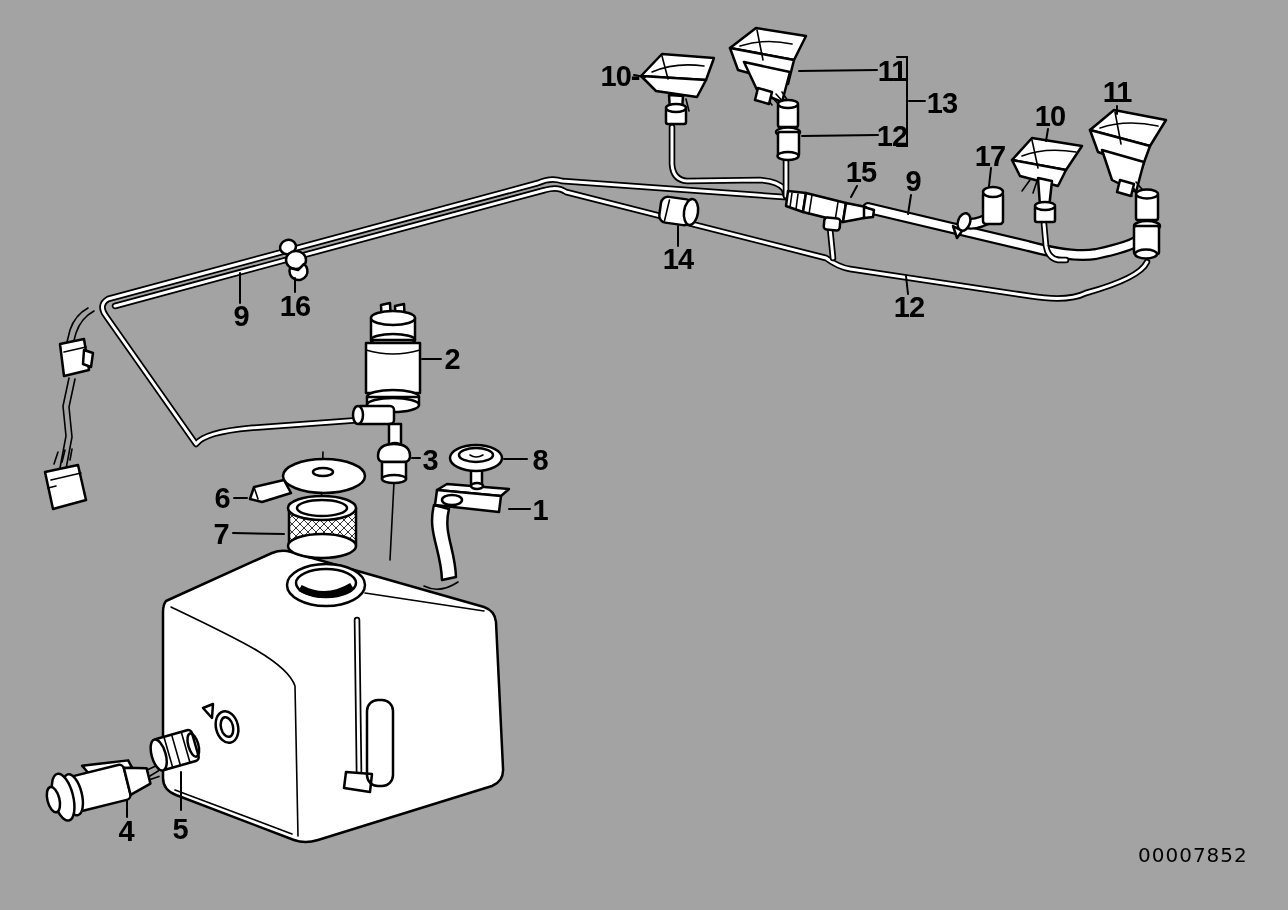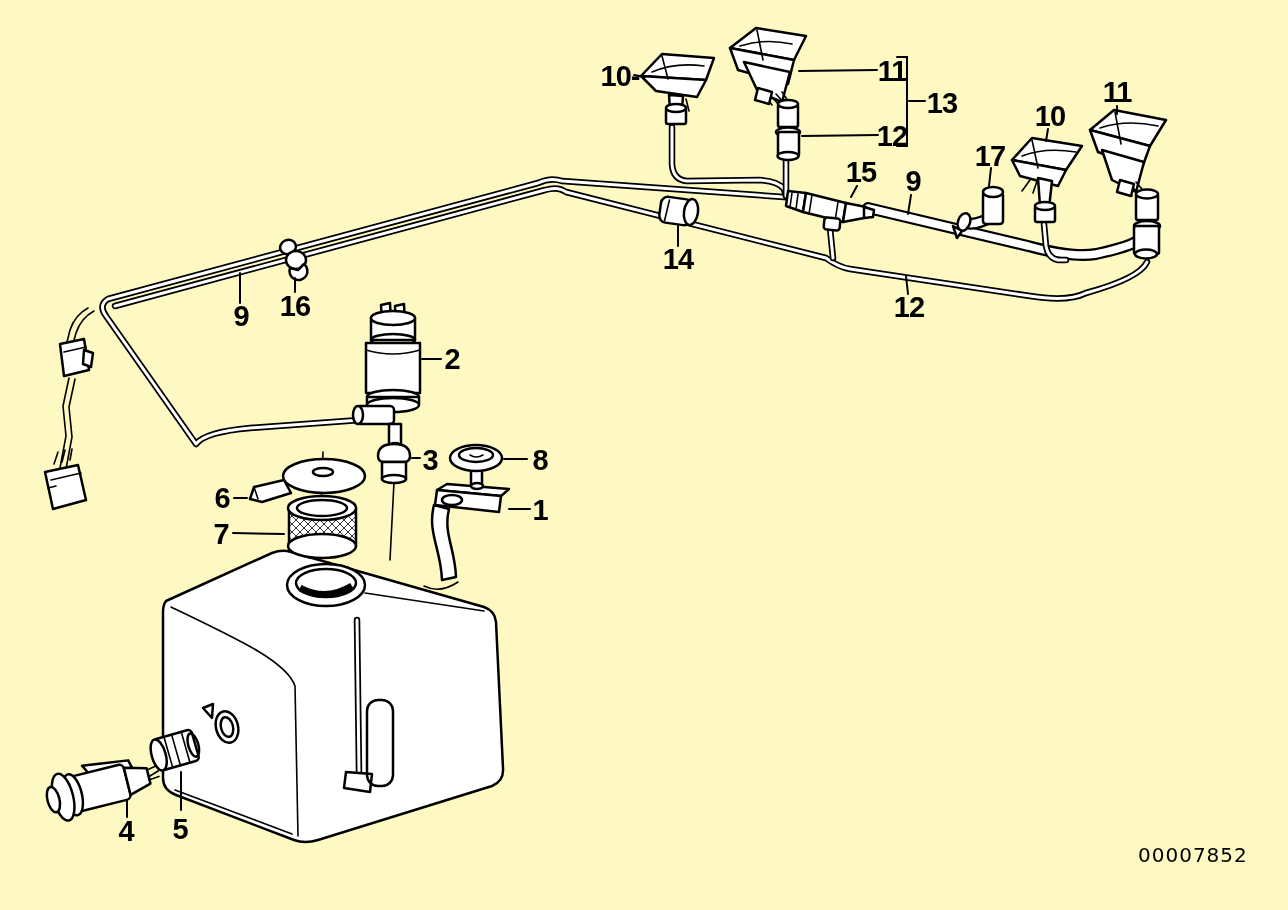--- a/index.html
+++ b/index.html
@@ -1,16 +1,16 @@
 <!DOCTYPE html>
 <html><head>
 <meta charset="utf-8">
 <style>
   html,body{margin:0;padding:0;background:#fff;}
-  .stage{position:relative;width:1288px;height:910px;background:#fef9c3;overflow:hidden;}
+  .stage{position:relative;width:1288px;height:910px;background:#a3a3a3;overflow:hidden;}
   svg{display:block;}
   .part{fill:#fff;stroke:#000;stroke-width:2.5;stroke-linejoin:round;}
   .part-t{fill:none;stroke:#000;stroke-width:2.5;stroke-linejoin:round;stroke-linecap:round;}
   .thin{fill:none;stroke:#000;stroke-width:1.6;stroke-linecap:round;}
   .leader{fill:none;stroke:#000;stroke-width:2;stroke-linecap:round;}
   .tube-o{fill:none;stroke:#000;stroke-width:6.5;stroke-linecap:round;stroke-linejoin:round;}
   .tube-i{fill:none;stroke:#fff;stroke-width:3;stroke-linecap:round;stroke-linejoin:round;}
   .fat-o{fill:none;stroke:#000;stroke-width:12;stroke-linecap:round;stroke-linejoin:round;}
   .fat-i{fill:none;stroke:#fff;stroke-width:7.5;stroke-linecap:round;stroke-linejoin:round;}
   .lbl{font-family:"Liberation Sans",sans-serif;font-weight:bold;font-size:29px;fill:#000;text-anchor:middle;letter-spacing:-1px;}

